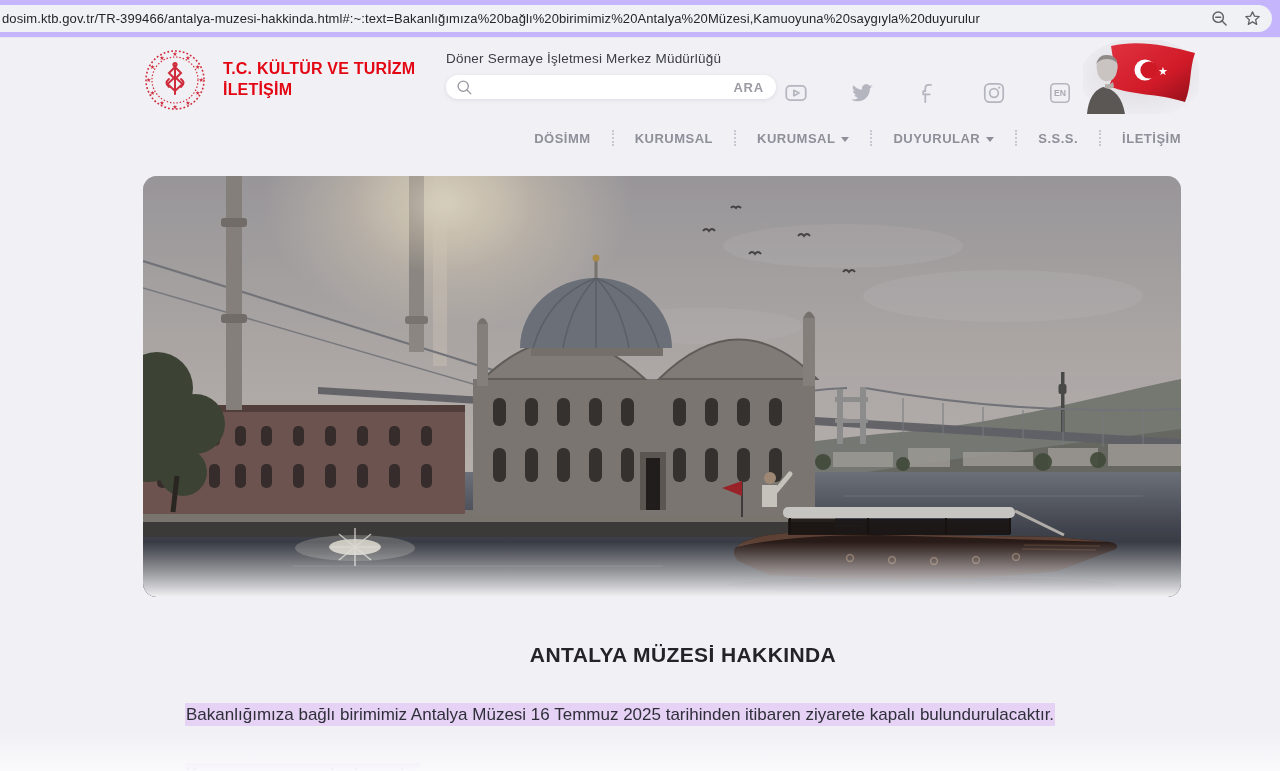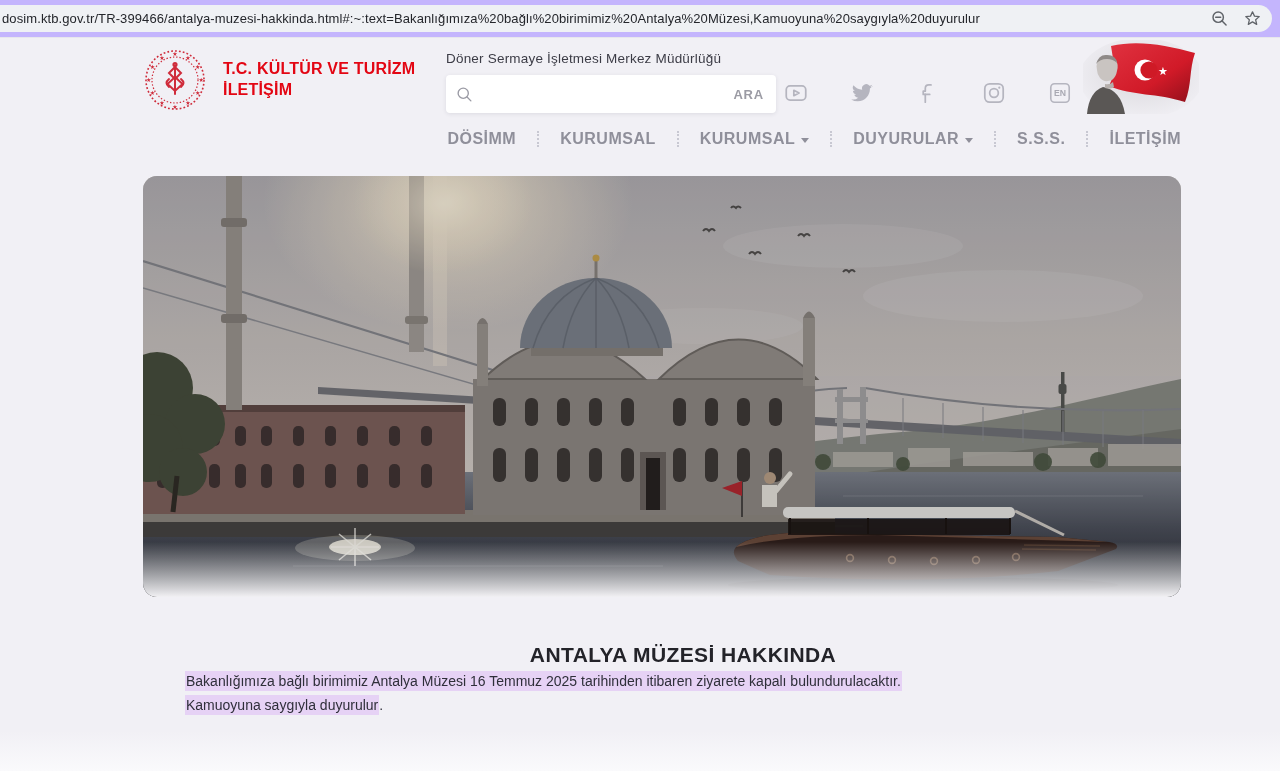--- a/index.html
+++ b/index.html
@@ -17,42 +17,42 @@
   .container { width:1038px; margin-left:143px; position:relative; }
 
   
   .site-header { position:relative; height:138px; }
   .brand { position:absolute; left:0; top:10px; display:flex; align-items:center; }
   .brand .seal { width:64px; height:64px; }
   .brand-text { margin-left:16px; color:#e30613; font-weight:bold; font-size:16px; line-height:1.3; letter-spacing:.2px; }
 
   .center-block { position:absolute; left:296px; top:13px; width:330px;margin-left:7px; }
   .site-name { font-size:13.5px; color:#3c3c46; font-weight:500; letter-spacing:.2px; }
-  .search-box { margin-top:9px; height:38px; background:#ffffff; border-radius:4px; box-shadow:0 1px 4px rgba(40,40,60,.10); display:flex; align-items:center; padding:0 12px 0 10px; }
+  .search-box { margin-top:9px; height:24px; background:#ffffff; border-radius:12px; box-shadow:0 1px 4px rgba(40,40,60,.10); display:flex; align-items:center; padding:0 12px 0 10px; }
   .search-box input { border:none; outline:none; flex:1; font-size:13px; color:#3c3c46; background:transparent; margin-left:8px; font-family:"Liberation Sans",sans-serif; }
   .search-btn { font-size:13px; font-weight:bold; color:#9b9ba4; letter-spacing:.8px; background:none; border:none; cursor:pointer; font-family:"Liberation Sans",sans-serif; }
 
   .social-row { position:absolute; left:640px; top:42px; display:flex; align-items:center; gap:40px; }
   .social-row a { display:block; height:26px; }
 
   .ataturk { position:absolute; left:940px; top:2px; width:116px; height:74px; }
 
   .main-nav { position:absolute; right:0; top:92px; display:flex; align-items:center; }
-  .nav-item { display:flex; align-items:center; font-size:16px; font-weight:bold; color:#8f8f9a; letter-spacing:.5px; cursor:pointer; white-space:nowrap; }
+  .nav-item { display:flex; align-items:center; font-size:13px; font-weight:bold; color:#8f8f9a; letter-spacing:.5px; cursor:pointer; white-space:nowrap; }
   .nav-sep { border-left:2px dotted #c8c8d2; height:16px; margin:0 21px; }
   .caret { width:0; height:0; border-left:4px solid transparent; border-right:4px solid transparent; border-top:5px solid #8f8f9a; margin-left:6px; margin-top:2px; }
 
   
   .hero { width:1038px; height:421px; border-radius:14px; overflow:hidden; position:relative; background:#c7c2bd; }
   .hero svg { display:block; width:100%; height:100%; }
 
   
   .article { padding:46px 0 0 42px; }
   .article h1 { font-size:21px; font-weight:800; color:#232329; letter-spacing:.4px;text-align:center; }
-  .article p { font-size:14px; color:#33333e; margin-top:5px; line-height:1.35; }
+  .article p { font-size:17px; color:#33333e; margin-top:37px; line-height:1.35; }
   .article mark { background:#e6d2f5; color:#2f2f3a; padding:2px 1px; }
 
   .bottom-fade { position:absolute; left:0; right:0; bottom:0; height:40px; background:linear-gradient(to bottom, rgba(251,251,253,0), #fafafc); pointer-events:none; }
 
   .icon-stroke { stroke:#b5b5bf; fill:none; stroke-width:1.6; stroke-linecap:round; stroke-linejoin:round; }
 </style>
 </head>
 <body>
 
 <div class="browser-bar">

